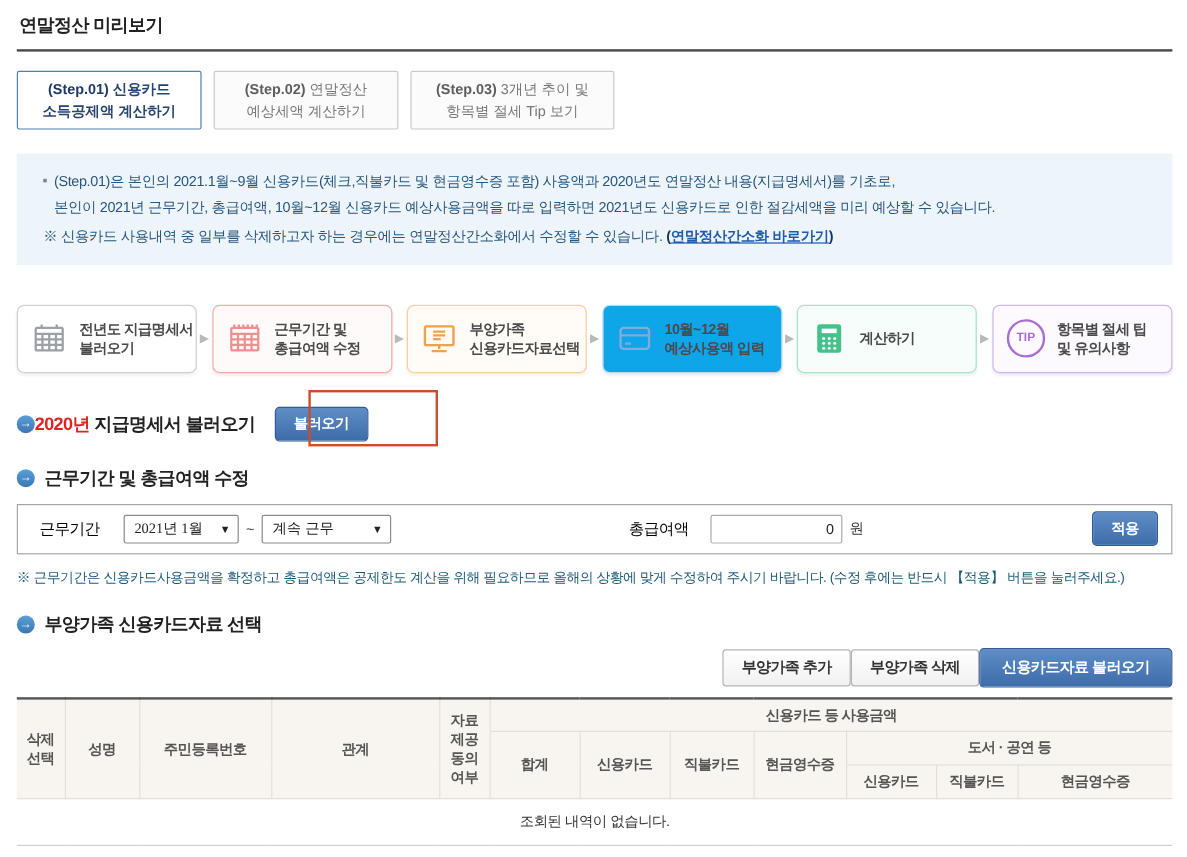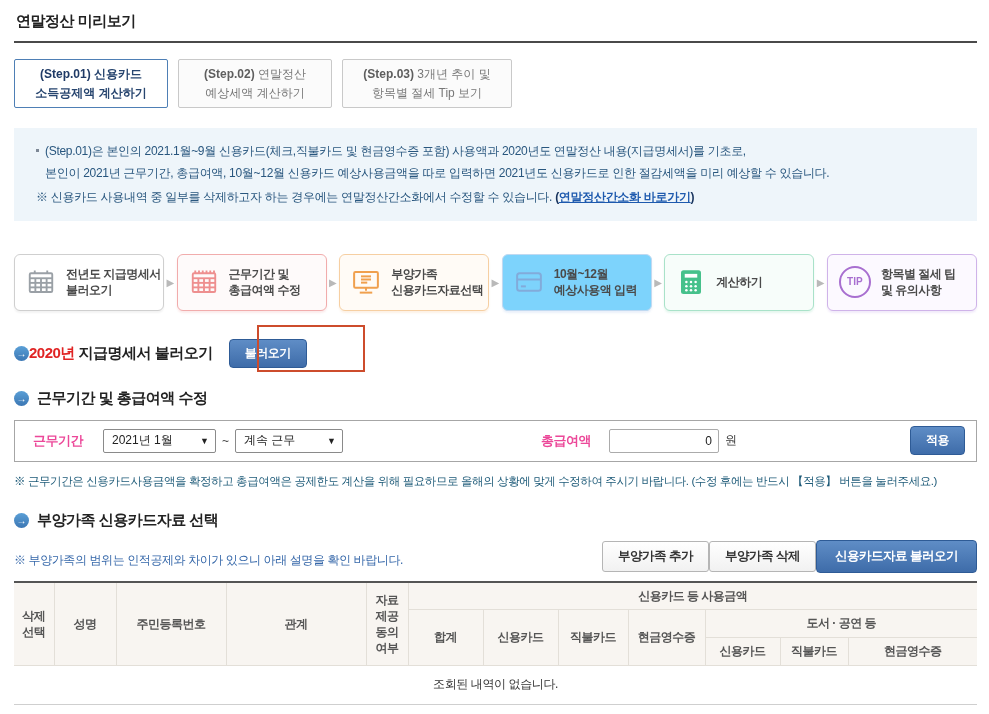--- a/index.html
+++ b/index.html
@@ -49,21 +49,21 @@
     font-size: 12px; font-weight: bold; color: #4a4a4a; line-height: 1.4;
     letter-spacing: -0.5px; background: #fff;
   }
   .flow-arrow { color: #b9b9b9; font-size: 10px; padding: 0 1px; }
   .t-gray   { border-color: #cfcfcf; background: #ffffff; box-shadow: 0 2px 2px rgba(0,0,0,0.05); }
   .t-gray   .ic { color: #9aa0a6; }
   .t-pink   { border-color: #f1acac; background: #fefafa; box-shadow: 0 2px 2px rgba(230,120,120,0.15); }
   .t-pink   .ic { color: #ee8f8f; }
   .t-orange { border-color: #f6cfa2; background: #fffbf6; box-shadow: 0 2px 2px rgba(240,170,90,0.15); }
   .t-orange .ic { color: #f0a04e; }
-  .t-blue   { border-color: #c0d9f1; background: #7dd3fc; box-shadow: 0 2px 2px rgba(120,160,220,0.15); }
+  .t-blue   { border-color: #c0d9f1; background: #0ea5e9; box-shadow: 0 2px 2px rgba(120,160,220,0.15); }
   .t-blue   .ic { color: #82abda; }
   .t-green  { border-color: #a9e2c9; background: #f7fdfa; box-shadow: 0 2px 2px rgba(90,200,150,0.15); }
   .t-green  .ic { color: #46c18b; }
   .t-purple { border-color: #cfb3e9; background: #fcf9ff; box-shadow: 0 2px 2px rgba(170,120,220,0.15); }
   .t-purple .ic { color: #a86fd0; }
   .ic svg { display: block; }
   .tip-circle {
     width: 32px; height: 32px; border: 2px solid currentColor; border-radius: 50%;
     display: flex; align-items: center; justify-content: center;
     font-size: 10px; font-weight: bold; letter-spacing: 0;
@@ -98,28 +98,28 @@
   .annotation-rect {
     position: absolute; left: 243px; top: -8px; width: 108px; height: 47px;
     border: 2px solid #cd4c2c; pointer-events: none;
   }
 
   
   .form-box {
     margin-top: 12px; border: 1px solid #a6a6a6; height: 42px;
     display: flex; align-items: center; padding: 0 11px 0 18px;
   }
-  .form-label { font-size: 13px; font-weight: bold; color: #ec4899; letter-spacing: -0.5px; }
+  .form-label { font-size: 13px; font-weight: normal; color: #000000; letter-spacing: -0.5px; }
   .select {
     display: inline-flex; align-items: center; justify-content: space-between;
     border: 1px solid #8a8a8a; border-radius: 2px; background: #fff;
     height: 24px; padding: 0 6px 0 8px; font-size: 12px; color: #222; cursor: pointer;
   }
   .select .chev { font-size: 9px; color: #222; margin-left: 10px; }
-  .sel-from { width: 113px; margin-left: 20px; }
+  .sel-from { width: 96px; margin-left: 20px; font-family: Liberation Serif, serif; }
   .sel-to   { width: 108px; }
   .tilde { margin: 0 6px; color: #444; }
   .salary-label { margin-left: 198px; }
   .salary-input {
     width: 110px; height: 24px; border: 1px solid #ababab; border-radius: 2px;
     text-align: right; font-family: inherit; font-size: 12px; padding: 0 6px; color: #222;
     margin-left: 18px;
   }
   .unit { margin-left: 6px; color: #333; }
   .apply-btn { margin-left: auto; }
@@ -310,21 +310,20 @@
   </div>
 
   <div class="note-teal">※ 근무기간은 신용카드사용금액을 확정하고 총급여액은 공제한도 계산을 위해 필요하므로 올해의 상황에 맞게 수정하여 주시기 바랍니다. (수정 후에는 반드시 【적용】 버튼을 눌러주세요.)</div>
 
   <div class="section-head" style="margin-top:22px;">
     <span class="sec-bullet">→</span>
     <span class="sec-title">부양가족 신용카드자료 선택</span>
   </div>
 
   <div class="family-row">
-    <span class="note-blue">※ 부양가족의 범위는 인적공제와 차이가 있으니 아래 설명을 확인 바랍니다.</span>
     <span class="family-btns">
       <button class="btn-white">부양가족 추가</button>
       <button class="btn-white">부양가족 삭제</button>
       <button class="btn-blue big">신용카드자료 불러오기</button>
     </span>
   </div>
 
   <table class="data">
     <colgroup>
       <col style="width:40px">

